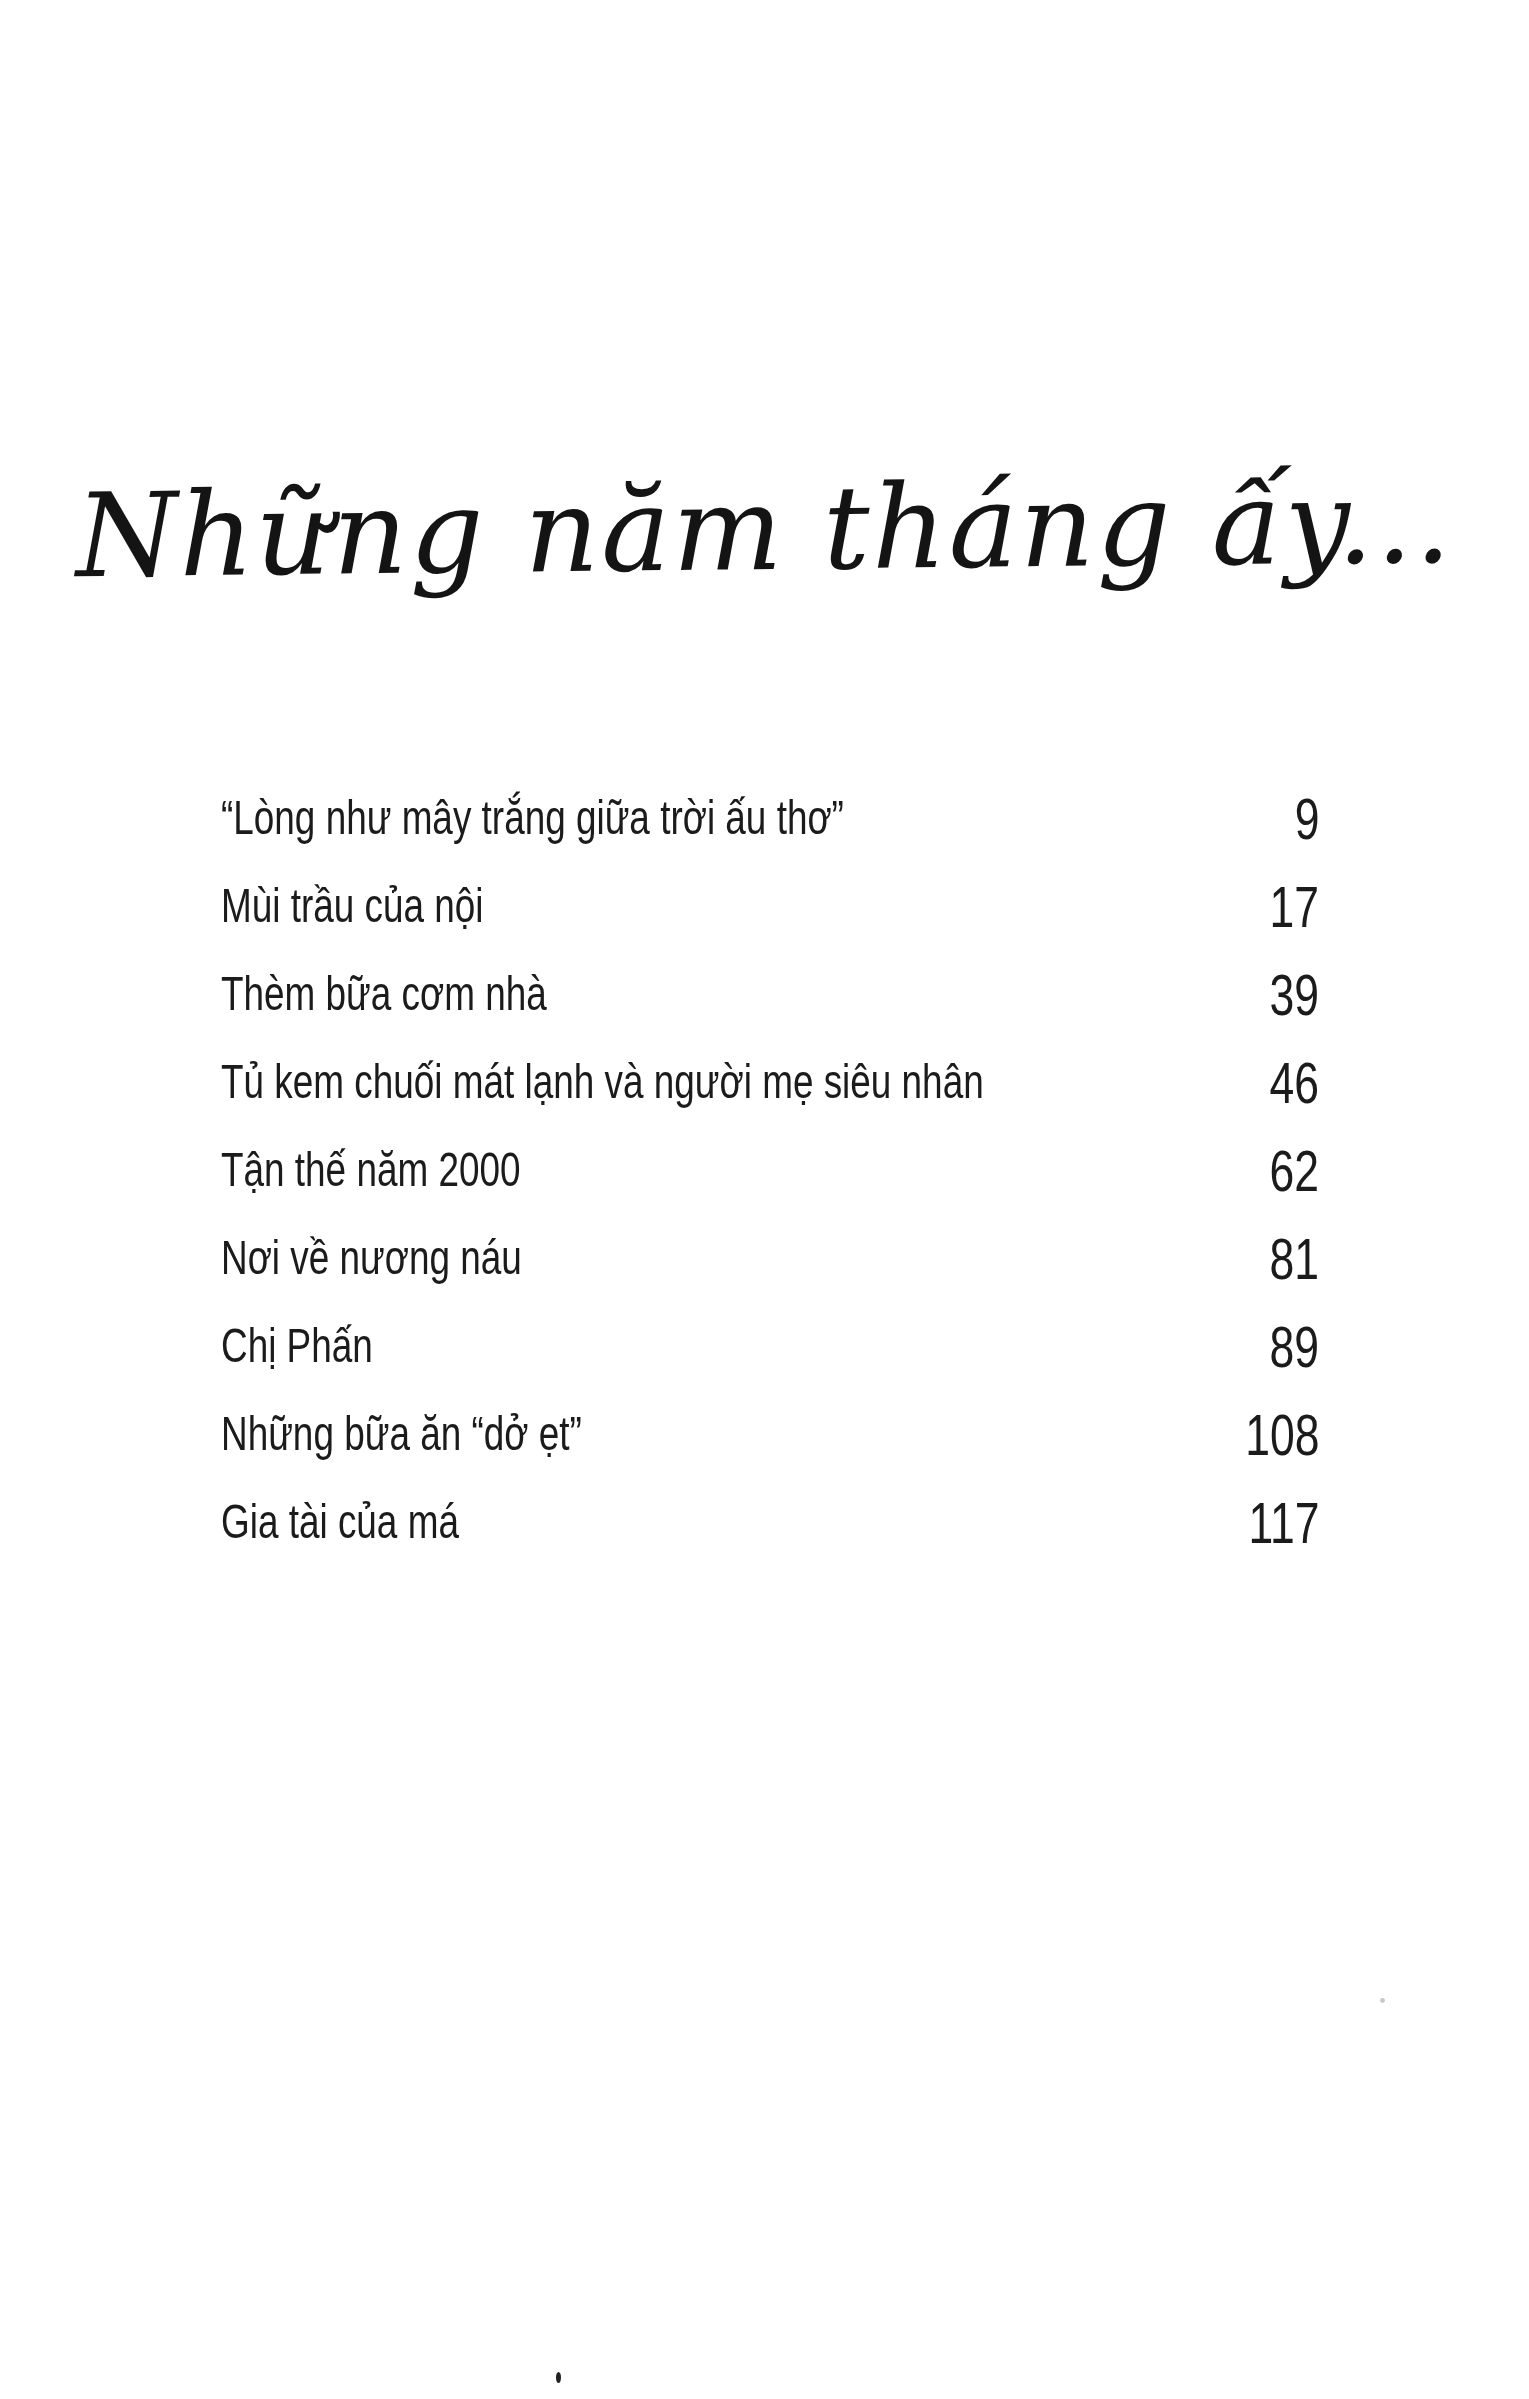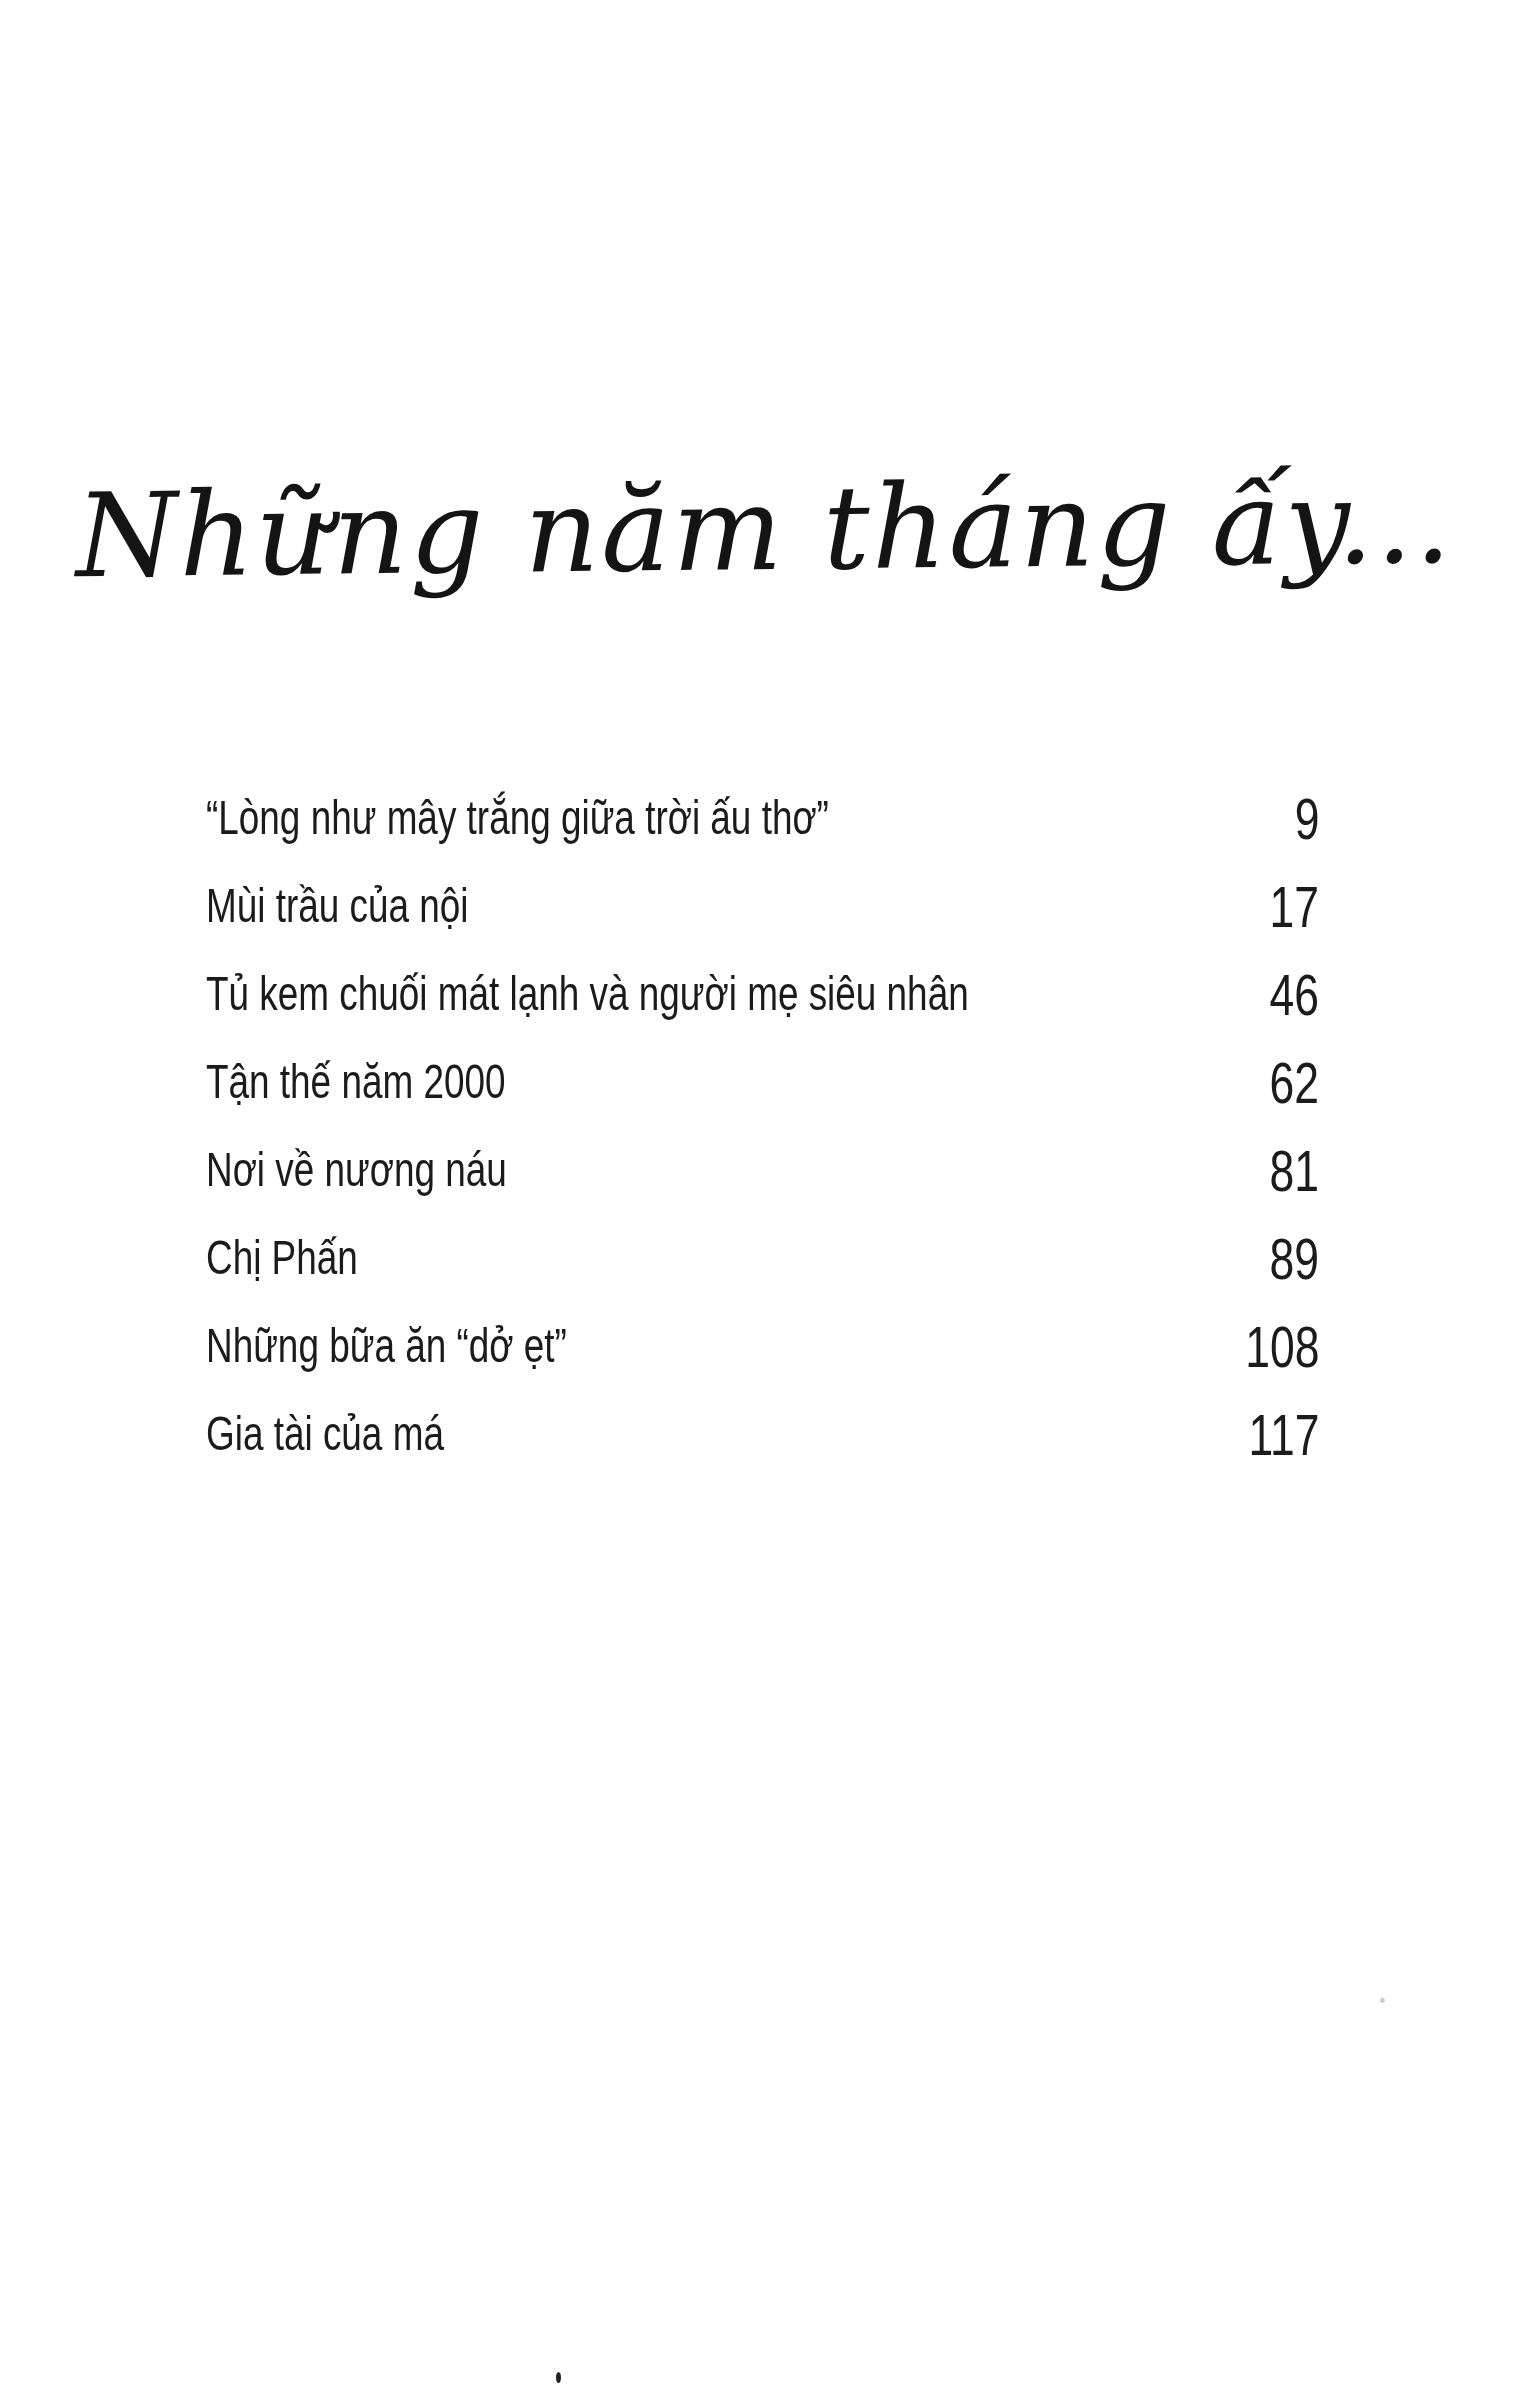--- a/index.html
+++ b/index.html
@@ -40,20 +40,21 @@
     left: 206px;
     width: 1113px;
     display: flex;
     flex-direction: column;
   }
   .toc-row {
     height: 88px;
     display: flex;
     justify-content: space-between;
     align-items: center;
+    margin-left: 15px;
   }
   .toc-title {
     display: inline-block;
     font-size: 45px;
     font-weight: 400;
     letter-spacing: 0px;
     color: #1b1b1b;
     transform: scaleX(0.82) scaleY(1.08);
     transform-origin: left center;
     white-space: nowrap;
@@ -100,20 +101,24 @@
       <span class="toc-title">“Lòng như mây trắng giữa trời ấu thơ”</span>
       <span class="toc-page">9</span>
     </div>
 
     <div class="toc-row">
       <span class="toc-title">Mùi trầu của nội</span>
       <span class="toc-page">17</span>
     </div>
 
 
+    <div class="toc-row">
+      <span class="toc-title">Thèm bữa cơm nhà</span>
+      <span class="toc-page">39</span>
+    </div>
 
     <div class="toc-row">
       <span class="toc-title">Tủ kem chuối mát lạnh và người mẹ siêu nhân</span>
       <span class="toc-page">46</span>
     </div>
 
 
     <div class="toc-row">
       <span class="toc-title">Tận thế năm 2000</span>
       <span class="toc-page">62</span>

